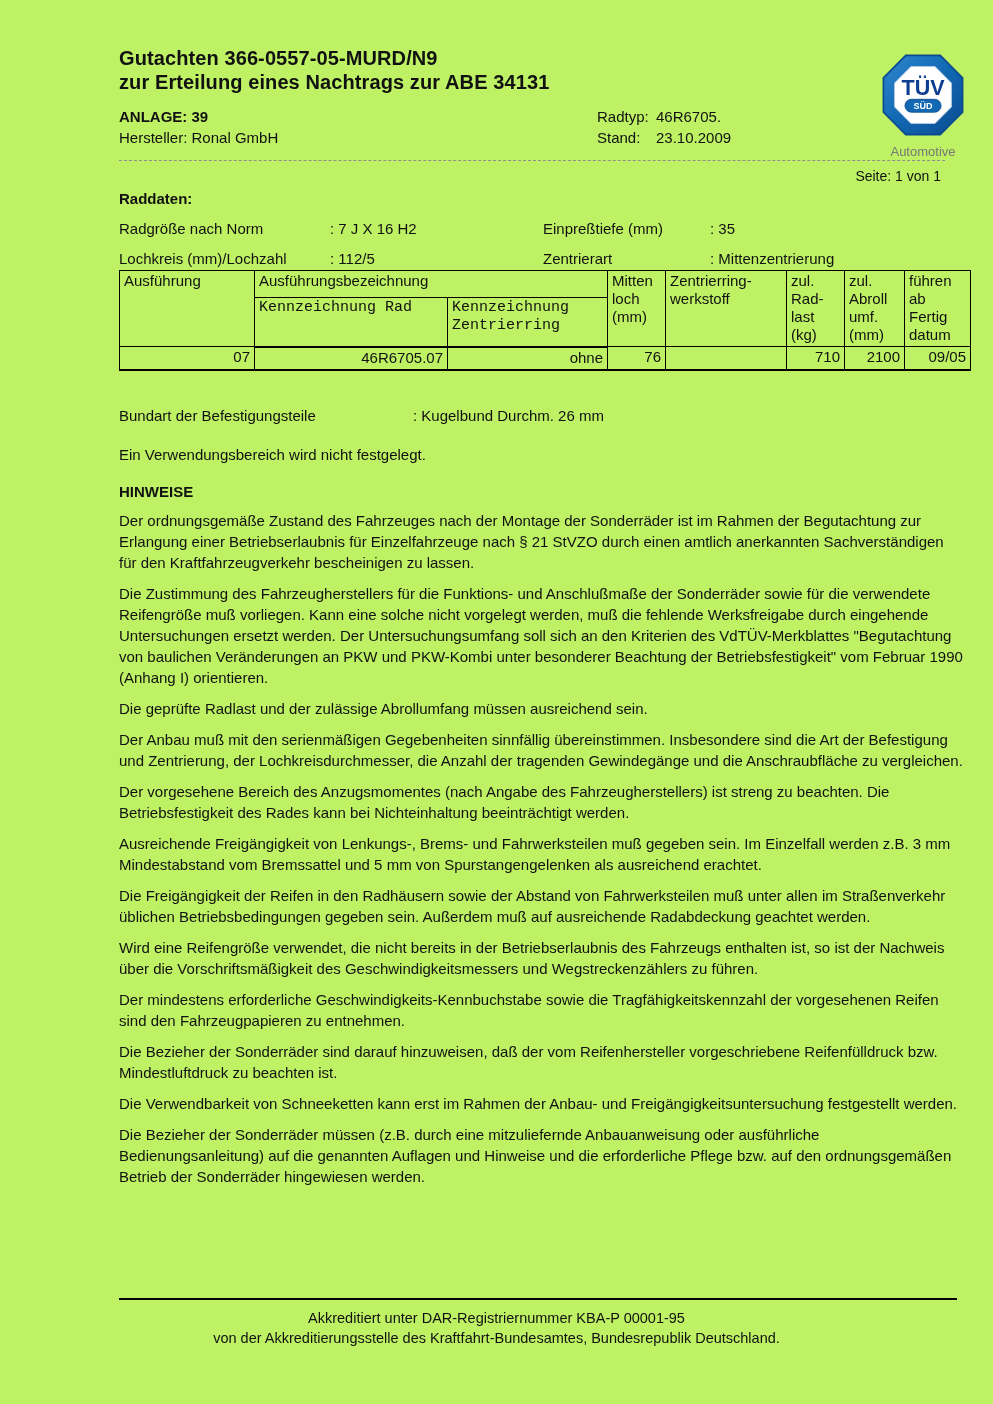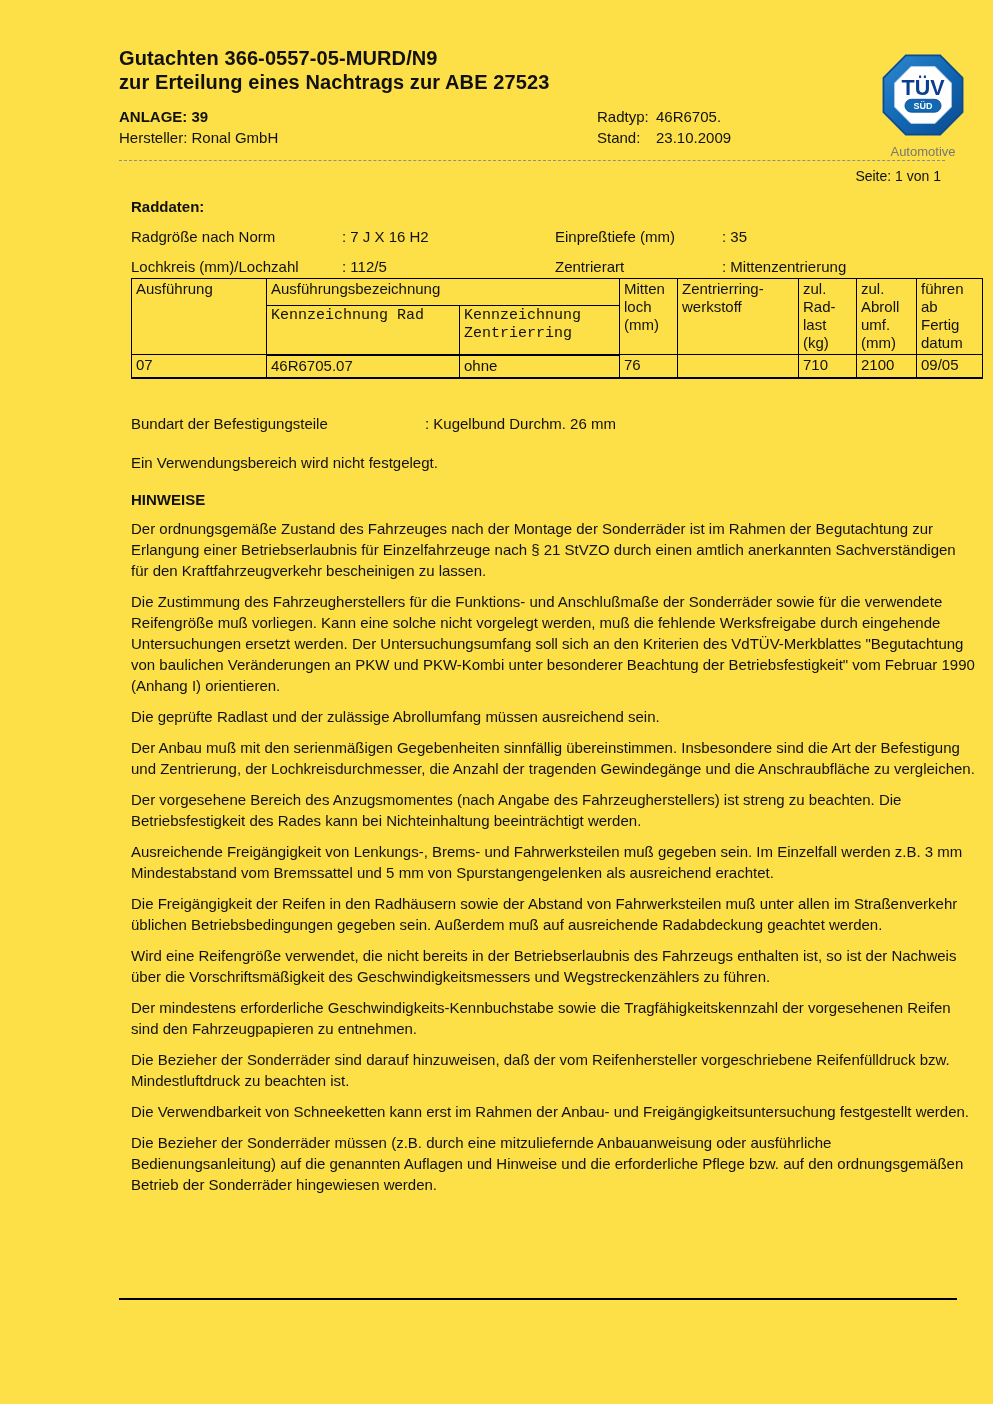--- a/index.html
+++ b/index.html
@@ -2,75 +2,75 @@
 <html><head>
 <meta charset="utf-8">
 <style>
   * { margin:0; padding:0; box-sizing:border-box; }
   html,body { background:#e8e8e8; }
   body { font-family:"Liberation Sans", sans-serif; color:#111; }
   .page {
     position:relative;
     width:993px; height:1404px;
     margin:0 auto;
-    background:#fde047;
+    background:#bef264;
     overflow:hidden;
   }
   
   .title-block { position:absolute; left:119px; top:46px; }
   .title-line { font-size:20px; font-weight:bold; line-height:24px; letter-spacing:0.1px; }
   .meta-left { position:absolute; left:119px; top:106px; font-size:15px; line-height:21px; }
   .meta-left .anlage { font-weight:bold; }
   .meta-mid { position:absolute; left:597px; top:106px; font-size:15px; line-height:21px; }
   .meta-mid .lbl { display:inline-block; width:59px; }
   .logo-block { position:absolute; left:878px; top:52px; width:90px; text-align:center; }
   .logo-caption { font-size:13px; color:#777; margin-top:2px; }
   .dashed-rule {
     position:absolute; left:119px; top:160px; width:826px; height:0;
     border-top:1px dashed #8f8f8f;
   }
   .page-num { position:absolute; right:52px; top:168px; font-size:14px; }
 
   
-  .content { position:absolute; left:119px; top:198px; width:845px;margin-left:12px; }
+  .content { position:absolute; left:119px; top:190px; width:845px; }
   h3.sec { font-size:15px; font-weight:bold; }
   .raddaten-heading { margin-top:0; }
   .rad-grid { display:grid; grid-template-columns:211px 213px 167px 1fr; font-size:15px; margin-top:13px; }
   .tech-heading { margin-top:16px; }
 
   table.tech { border-collapse:collapse; width:851px; margin-top:3px; table-layout:fixed; }
   table.tech col.c1{width:135px} table.tech col.c2{width:193px} table.tech col.c3{width:160px}
   table.tech col.c4{width:58px}  table.tech col.c5{width:121px} table.tech col.c6{width:58px}
   table.tech col.c7{width:60px}  table.tech col.c8{width:66px}
   table.tech th, table.tech td {
     border:1px solid #000; font-size:15px; font-weight:normal;
     text-align:left; vertical-align:top; padding:1px 4px 2px 4px; line-height:18px;
   }
   table.tech thead tr:last-child th { border-bottom:2px solid #000;font-family:Liberation Mono, monospace; }
-  table.tech tbody td { border-bottom:2px solid #000; height:22px; vertical-align:middle; }
+  table.tech tbody td { border-bottom:2px solid #000; height:22px; vertical-align:middle;text-align:right; }
   td.num { text-align:right; padding-right:6px; }
 
   .bundart { display:flex; font-size:15px; margin-top:36px; }
   .bundart .lbl { width:294px; }
   .plain-line { font-size:15px; margin-top:22px; }
   .hinweise-heading { margin-top:20px; }
   .paras p { font-size:15px; line-height:21px; margin-top:10px; }
 
   
   .footer-rule { position:absolute; left:119px; top:1298px; width:838px; border-top:2px solid #000; }
   .footer-text { position:absolute; left:0; top:1308px; width:100%; text-align:center; font-size:14.5px; line-height:20px; }
 </style>
 </head>
 <body>
 
 <div class="page">
 
   <div class="title-block">
     <div class="title-line">Gutachten 366-0557-05-MURD/N9</div>
-    <div class="title-line">zur Erteilung eines Nachtrags zur ABE 27523</div>
+    <div class="title-line">zur Erteilung eines Nachtrags zur ABE 34131</div>
   </div>
 
   <div class="meta-left">
     <div>
       <span class="anlage">ANLAGE:</span>
       <span class="anlage">39</span>
     </div>
     <div>
       <span>Hersteller:</span>
       <span>Ronal GmbH</span>
@@ -184,14 +184,18 @@
       <p>Die Freigängigkeit der Reifen in den Radhäusern sowie der Abstand von Fahrwerksteilen muß unter allen im Straßenverkehr üblichen Betriebsbedingungen gegeben sein. Außerdem muß auf ausreichende Radabdeckung geachtet werden.</p>
       <p>Wird eine Reifengröße verwendet, die nicht bereits in der Betriebserlaubnis des Fahrzeugs enthalten ist, so ist der Nachweis über die Vorschriftsmäßigkeit des Geschwindigkeitsmessers und Wegstreckenzählers zu führen.</p>
       <p>Der mindestens erforderliche Geschwindigkeits-Kennbuchstabe sowie die Tragfähigkeitskennzahl der vorgesehenen Reifen sind den Fahrzeugpapieren zu entnehmen.</p>
       <p>Die Bezieher der Sonderräder sind darauf hinzuweisen, daß der vom Reifenhersteller vorgeschriebene Reifenfülldruck bzw. Mindestluftdruck zu beachten ist.</p>
       <p>Die Verwendbarkeit von Schneeketten kann erst im Rahmen der Anbau- und Freigängigkeitsuntersuchung festgestellt werden.</p>
       <p>Die Bezieher der Sonderräder müssen (z.B. durch eine mitzuliefernde Anbauanweisung oder ausführliche Bedienungsanleitung) auf die genannten Auflagen und Hinweise und die erforderliche Pflege bzw. auf den ordnungsgemäßen Betrieb der Sonderräder hingewiesen werden.</p>
     </div>
   </div>
 
   <div class="footer-rule"></div>
+  <div class="footer-text">
+    <div>Akkreditiert unter DAR-Registriernummer KBA-P 00001-95</div>
+    <div>von der Akkreditierungsstelle des Kraftfahrt-Bundesamtes, Bundesrepublik Deutschland.</div>
+  </div>
 
 </div>
 
 </body></html>

